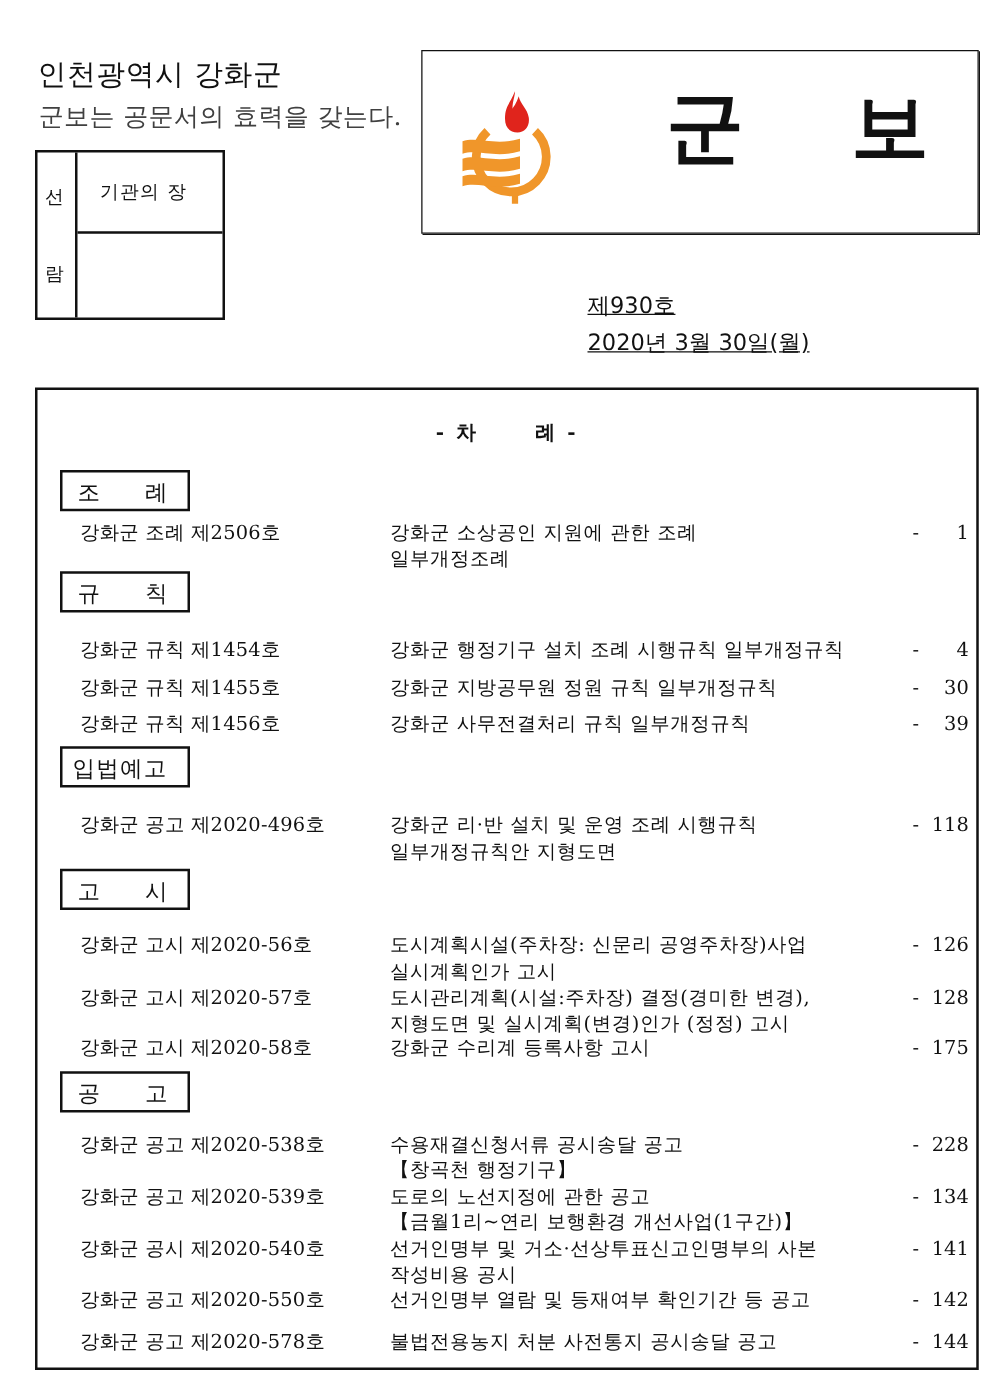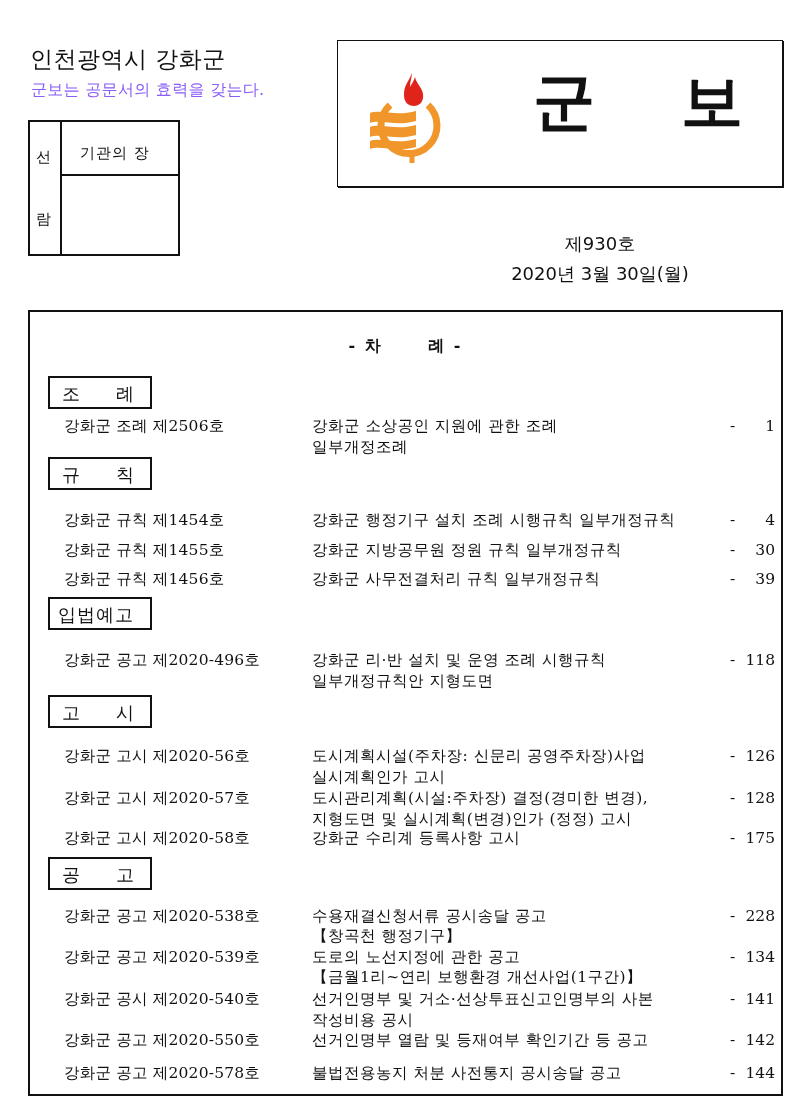--- a/index.html
+++ b/index.html
@@ -1,35 +1,35 @@
 <!DOCTYPE html>
 <html><head>
 <meta charset="utf-8">
 <style>
   html, body { margin:0; padding:0; background:#fff; }
   body { width:800px; height:1116px; position:relative; overflow:hidden; color:#111;
          font-family: "DejaVu Serif", "Liberation Serif", serif; }
   .sans { font-family: "DejaVu Sans", "Liberation Sans", sans-serif; }
 
   .org-title { position:absolute; left:30px; top:44px; font-size:23px; font-weight:normal; letter-spacing:0.5px; }
-  .org-sub { position:absolute; left:31px; top:80px; font-size:16px; color:#8b5cf6; letter-spacing:0.3px; }
+  .org-sub { position:absolute; left:31px; top:80px; font-size:20px; color:#404040; letter-spacing:0.3px; }
 
   .circ { position:absolute; left:28px; top:120px; width:152px; height:136px; border:2px solid #111; box-sizing:border-box; }
   .circ .colA { position:absolute; left:0; top:0; width:32px; height:100%; border-right:2px solid #111; box-sizing:border-box; }
   .circ .colA span { position:absolute; left:6px; font-size:15px; }
-  .circ .cell1 { position:absolute; left:32px; top:0; right:0; height:54px; border-bottom:2px solid #111; box-sizing:border-box; }
+  .circ .cell1 { position:absolute; left:32px; top:0; right:0; height:65px; border-bottom:2px solid #111; box-sizing:border-box; }
   .circ .cell1 span { position:absolute; left:18px; top:22px; font-size:15px; letter-spacing:1px; }
 
   .masthead { position:absolute; left:337px; top:40px; width:446px; height:147px; border:1px solid #111;
               box-shadow: 1px 1px 0 #111; box-sizing:border-box; }
   .logo { position:absolute; left:30px; top:30px; width:88px; height:96px; }
   .mast-char { position:absolute; top:30px; font-size:62px; font-weight:bold; line-height:1; }
 
   .issue { position:absolute; left:0; width:800px; text-align:center; font-size:18px; }
-  .issue .inner { position:absolute; left:470px; width:260px; text-align:center; }
+  .issue .inner { position:absolute; left:470px; width:260px; text-align:left;text-decoration:underline; }
 
   .toc { position:absolute; left:28px; top:310px; width:755px; height:786px; border:2px solid #111; box-sizing:border-box; }
   .toc-title { position:absolute; left:0; width:100%; top:24px; text-align:center; font-size:16px; letter-spacing:2px;font-weight:bold; }
   .sec { position:absolute; left:18px; width:104px; height:33px; border:2px solid #111; box-sizing:border-box; font-size:18px; }
   .sec span { position:absolute; top:4px; }
   .row { position:absolute; left:0; width:100%; font-size:15.5px; line-height:21px; }
   .row .no { position:absolute; left:34px; white-space:nowrap; letter-spacing:0.2px; }
   .row .desc { position:absolute; left:282px; white-space:nowrap; letter-spacing:0.5px; }
   .row .dash { position:absolute; left:700px; }
   .row .pg { position:absolute; right:6px; text-align:right; }

